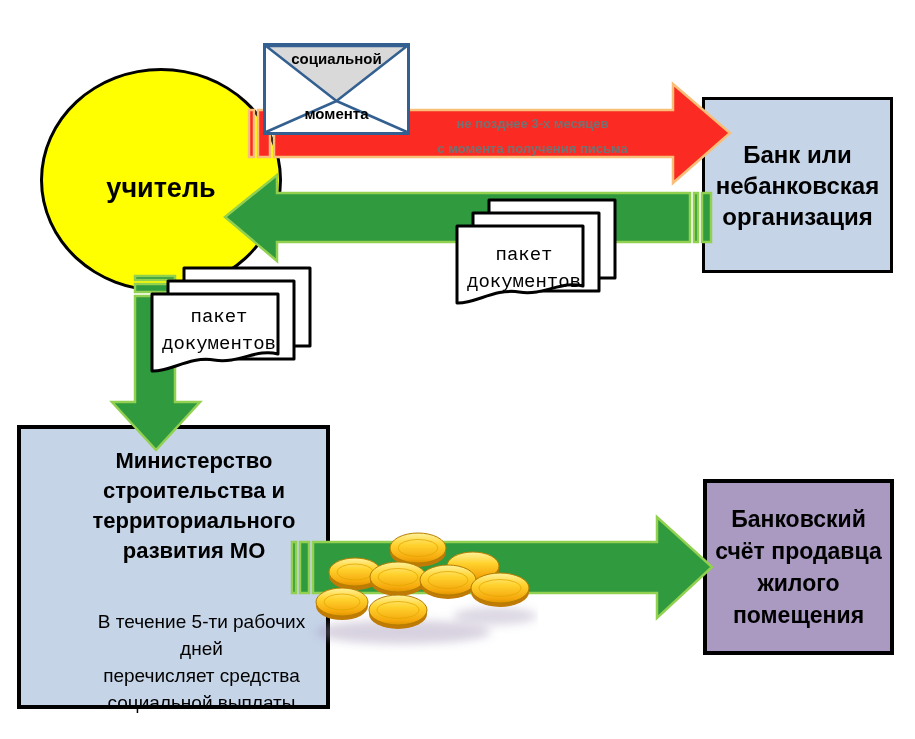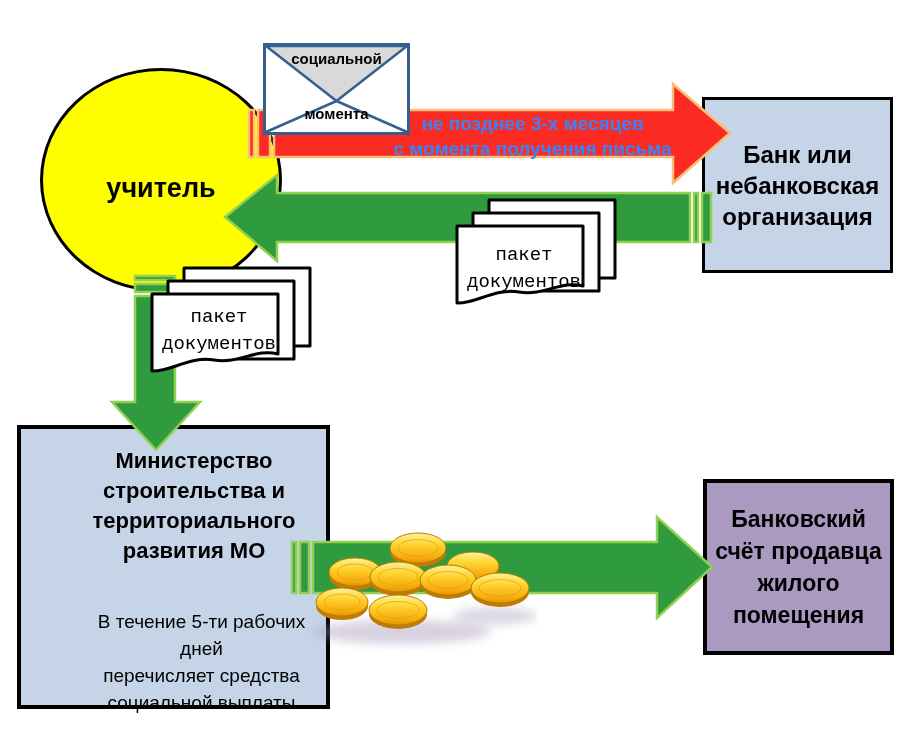--- a/index.html
+++ b/index.html
@@ -21,21 +21,21 @@
     background:var(--node-yellow);display:flex;align-items:center;justify-content:center;
   }
   .teacher-label{font-size:27px;font-weight:bold;padding-top:16px;}
   .bank-label{font-size:24px;font-weight:bold;line-height:31px;}
   .purple-label{font-size:23px;font-weight:bold;line-height:32px;}
   .ministry-inner{width:100%;padding:27px 6px 0 6px;text-align:center;}
   .ministry-title{font-size:22px;font-weight:bold;line-height:30px;}
   .ministry-note{font-size:19px;line-height:27px;margin-top:42px;margin-left:15px;}
   .deadline-label{
     position:absolute;left:390px;top:111px;width:285px;text-align:center;
-    font-size:19px;font-weight:bold;line-height:25px;color:#3b82f6;
+    font-size:13px;font-weight:bold;line-height:25px;color:#737373;
   }
   .env-label{position:absolute;left:276px;width:121px;text-align:center;font-size:15px;font-weight:bold;}
   .package-label{position:absolute;width:130px;text-align:center;font-size:19px;line-height:27px;font-family:Liberation Mono, monospace;}
 </style>
 </head>
 <body>
 
 <div class="canvas">
 
   <div class="node blue" style="left:702px;top:97px;width:191px;height:176px;">

